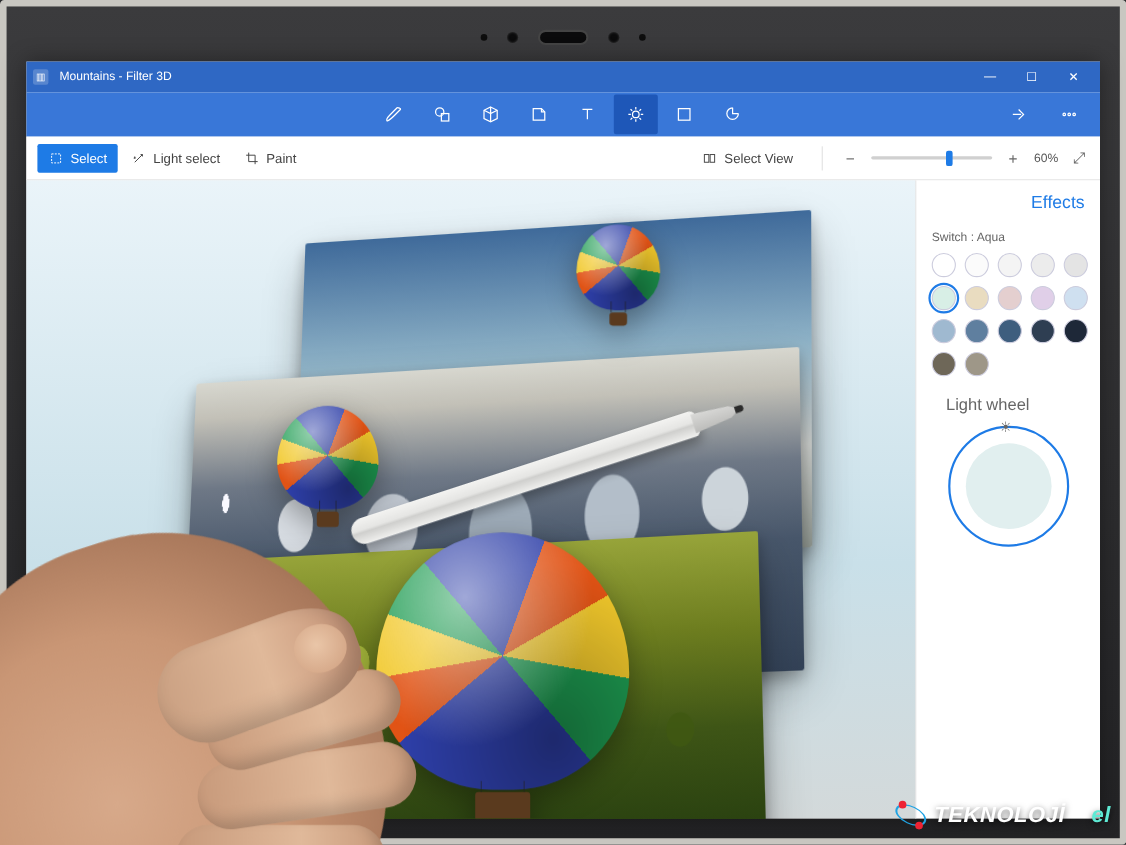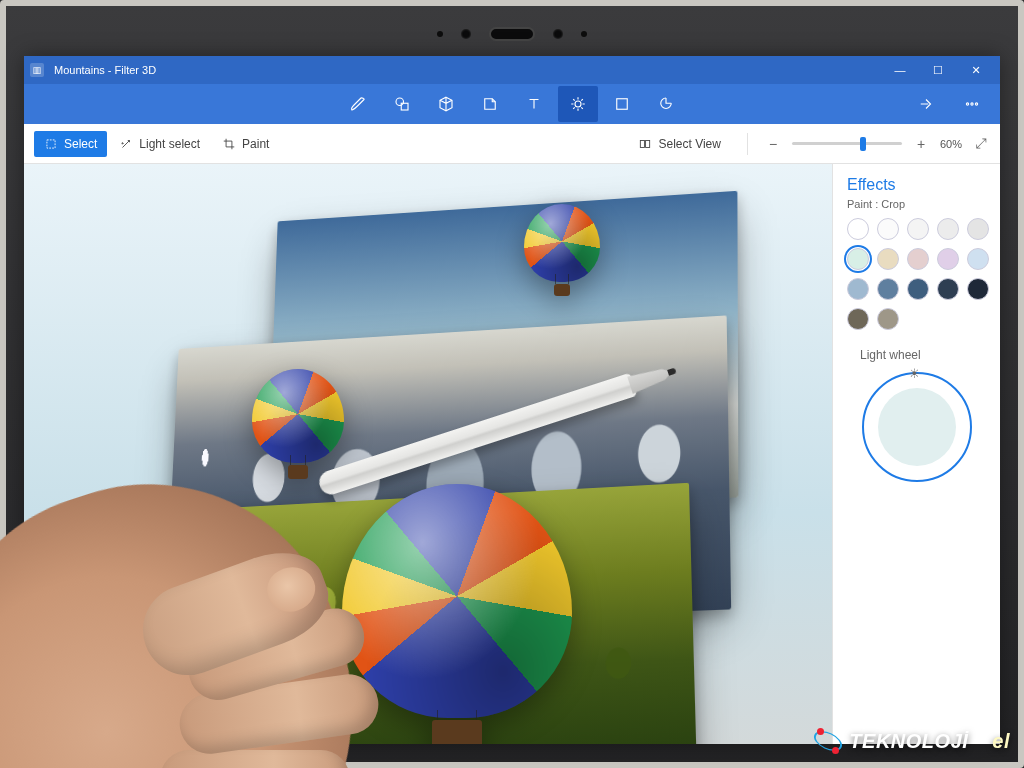--- a/index.html
+++ b/index.html
@@ -164,26 +164,26 @@
   .balloon .basket::after { right:10%; }
   .balloon.big { left: 318px; top: 320px; width: 230px; height: 300px; }
   .balloon.mid { left: 228px; top: 205px; width: 92px; height: 120px; }
   .balloon.small { left: 500px; top: 40px; width: 76px; height: 100px; z-index: 5;}
 
   
   .side-panel {
     width: 168px; background: #fff; border-left: 1px solid #e2e2e2;
     padding: 12px 14px; font-size: 12px; color: #333;
   }
-  .side-panel h3 { color: #1e7be6; font-weight: 400; font-size: 16px; margin-bottom: 4px; }
+  .side-panel h3 { color: #1e7be6; font-weight: 400; font-size: 16px; margin-bottom: 16px; text-align: right; }
   .filter-label { font-size: 11px; color: #666; margin-bottom: 8px; }
   .swatches { display: grid; grid-template-columns: repeat(5, 22px); gap: 8px 8px; margin-bottom: 18px; }
   .swatch { width: 22px; height: 22px; border-radius: 50%; border: 1px solid #ccd; cursor: pointer; }
   .swatch.sel { outline: 2px solid #1e7be6; outline-offset: 1px; }
-  .light-label { font-size: 12px; color: #666; margin-bottom: 10px; padding-left: 13px; }
+  .light-label { font-size: 15px; color: #666; margin-bottom: 10px; padding-left: 13px; }
   .light-wheel {
     width: 110px; height: 110px; margin: 6px auto; position: relative;
   }
   .light-wheel .ring {
     position:absolute; inset:0; border-radius:50%;
     border: 2px solid #1e7be6;
   }
   .light-wheel .inner {
     position:absolute; inset:16px; border-radius:50%;
     background: #e1efef;
@@ -255,21 +255,21 @@
   }
   .watermark .logo {
     width:30px; height:30px; position:relative;
   }
   .watermark .logo .orbit{
     position:absolute; inset:0; border:2px solid #20a3e3; border-radius:50%;
     transform: rotate(25deg) scaleY(.55);
   }
   .watermark .logo .dot1{position:absolute; top:2px; left:4px; width:7px;height:7px;border-radius:50%;background:#e23;}
   .watermark .logo .dot2{position:absolute; bottom:2px; right:4px; width:7px;height:7px;border-radius:50%;background:#e23;}
-  .watermark .accent { color:#fef9c3;padding-left:24px; }
+  .watermark .accent { color:#5eead4;padding-left:24px; }
 </style>
 </head>
 <body>
 
 <div class="bezel">
   <div class="camera-bar">
     <span class="cam-sensor"></span>
     <span class="cam-hole"></span>
     <span class="cam-wide"></span>
     <span class="cam-hole"></span>
@@ -408,22 +408,22 @@
         <div class="layer forest"></div>
         <div class="balloon big">
             <div class="envelope"></div>
             <div class="basket"></div>
           </div>
       </div>
 
       <div class="side-panel">
         <h3>Effects</h3>
         <div class="filter-label">
-          <span>Paint :</span>
-          <span>Crop</span>
+          <span>Switch :</span>
+          <span>Aqua</span>
         </div>
         <div class="swatches" id="swatches">
             <div class="swatch" style="background: rgb(255, 255, 255);"></div>
             <div class="swatch" style="background: rgb(251, 251, 251);"></div>
             <div class="swatch" style="background: rgb(244, 244, 244);"></div>
             <div class="swatch" style="background: rgb(236, 236, 236);"></div>
             <div class="swatch" style="background: rgb(228, 228, 228);"></div>
             <div class="swatch sel" style="background: rgb(216, 239, 230);"></div>
             <div class="swatch" style="background: rgb(233, 220, 192);"></div>
             <div class="swatch" style="background: rgb(228, 207, 207);"></div>

